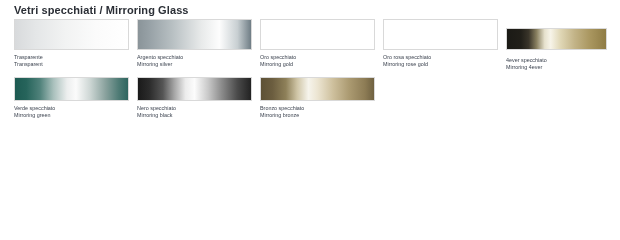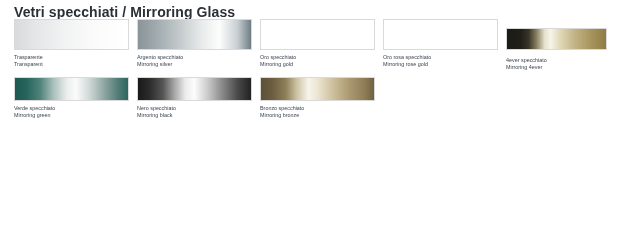--- a/index.html
+++ b/index.html
@@ -16,21 +16,21 @@
   }
   .page {
     position: relative;
     width: 620px;
     height: 214px;
   }
   .section-title {
     position: absolute;
     left: 14px;
     top: 4px;
-    font-size: 14px;
+    font-size: 11px;
     font-weight: bold;
     color: #2b2f36;
     letter-spacing: 0.1px;
     white-space: nowrap;
   }
   .swatch-grid {
     position: absolute;
     left: 0;
     top: 0;
     width: 620px;

